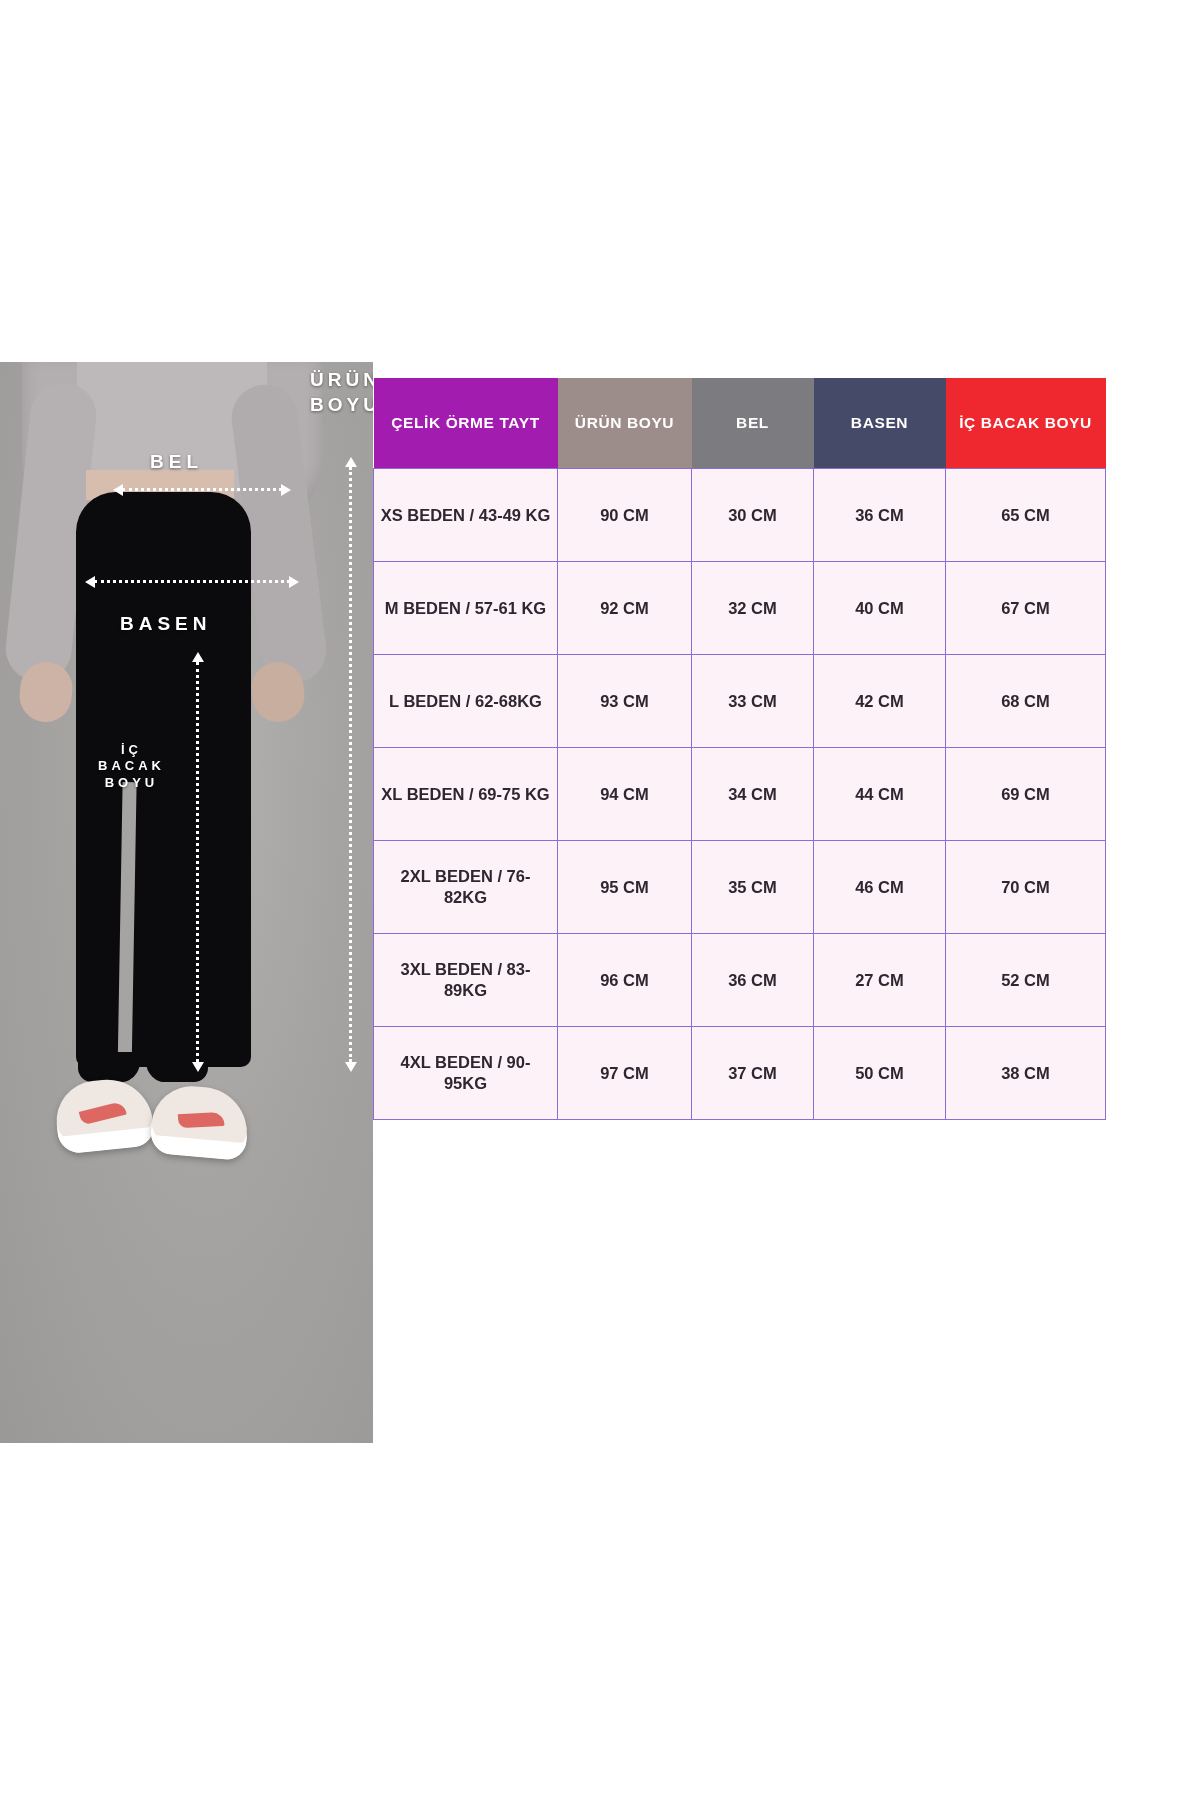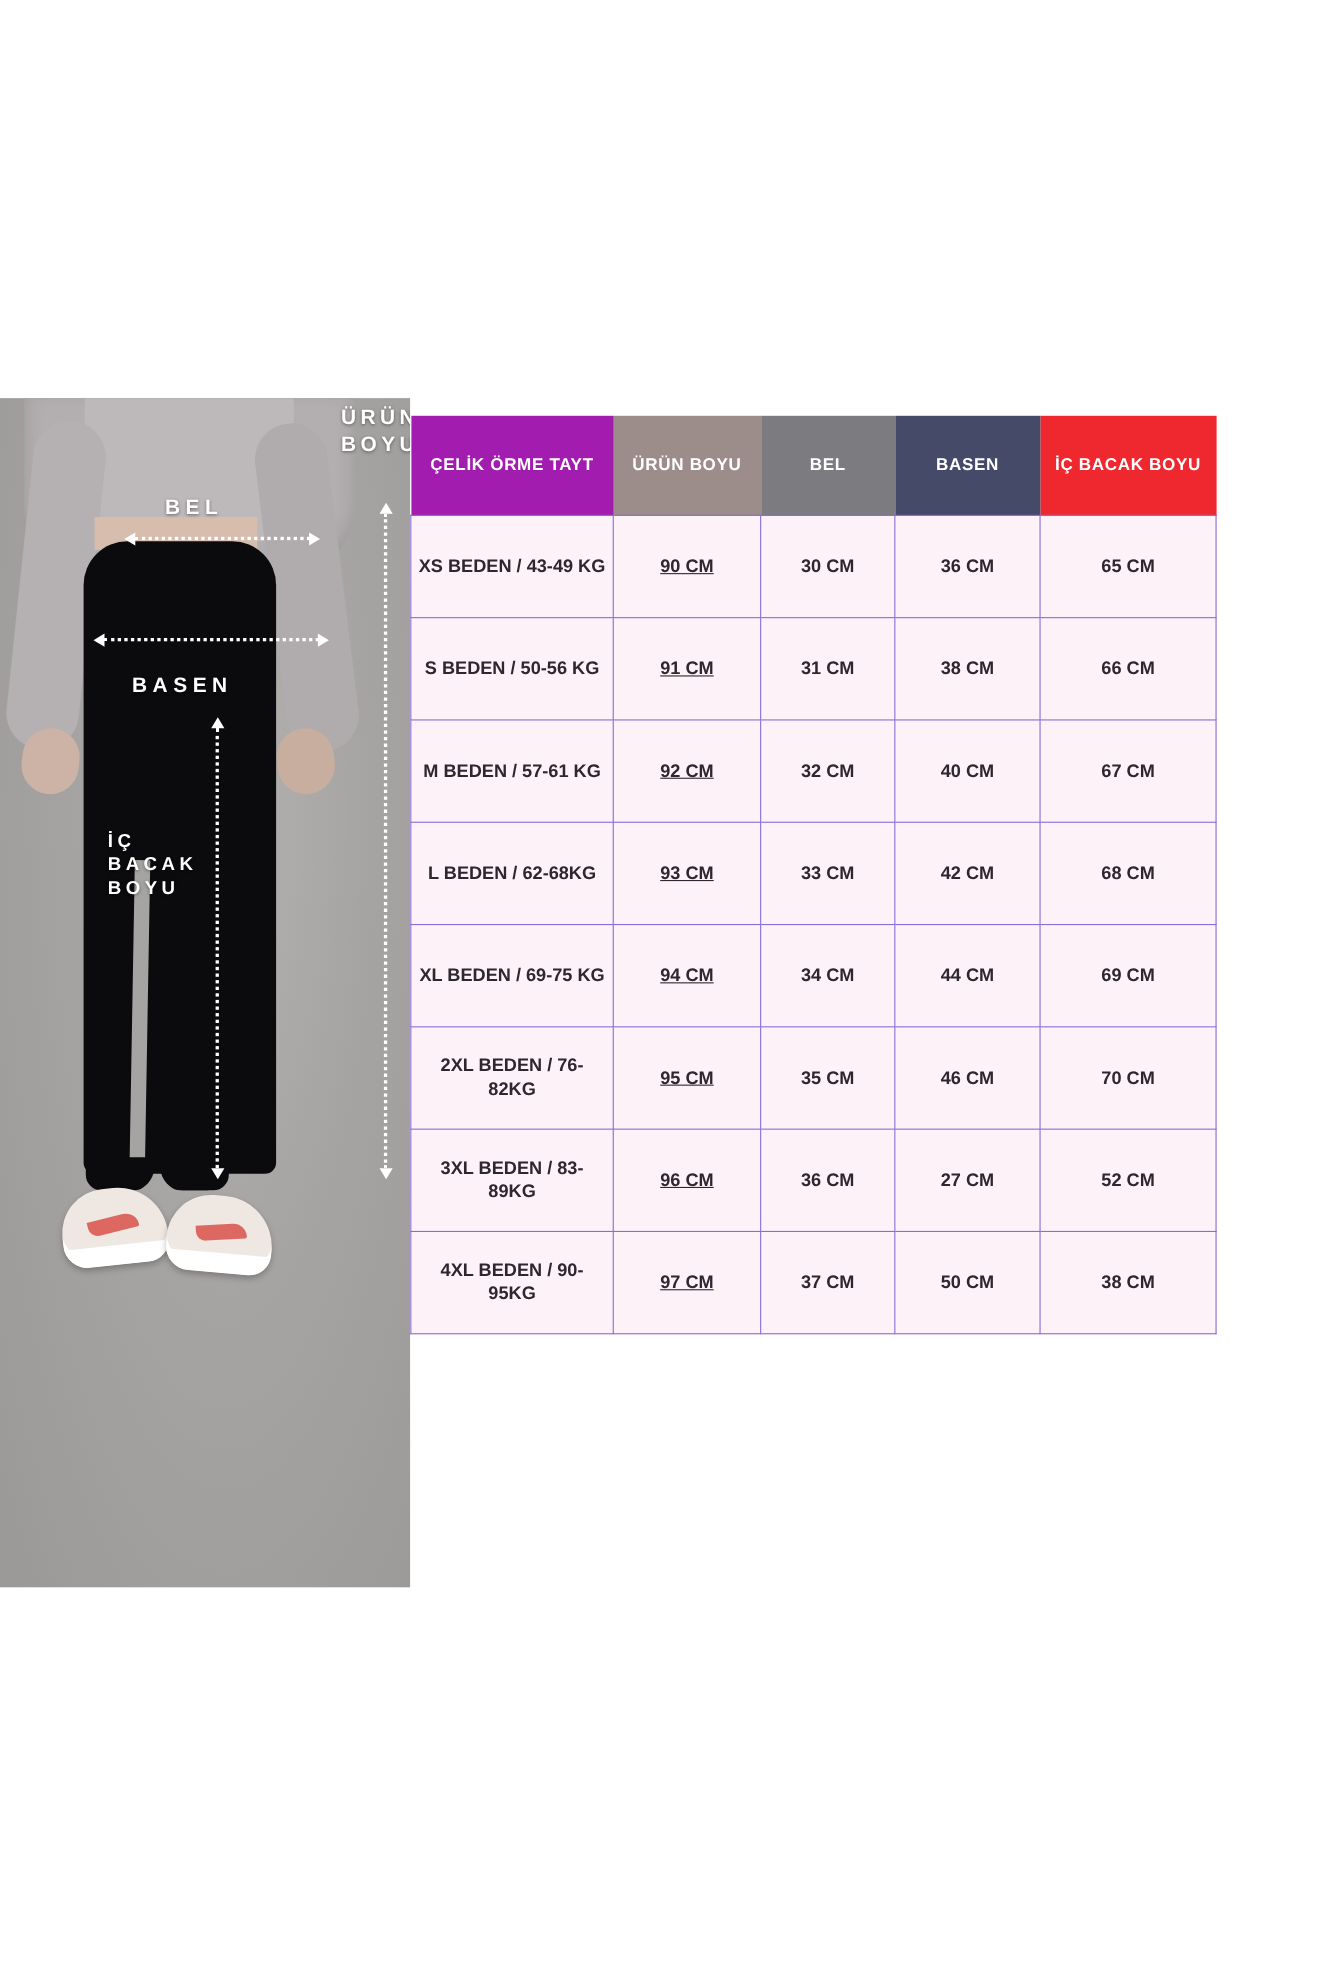--- a/index.html
+++ b/index.html
@@ -190,21 +190,21 @@
     color: #ffffff;
     font-weight: bold;
     letter-spacing: 5px;
     font-size: 19px;
     text-shadow: 0 1px 3px rgba(0,0,0,.45);
     white-space: pre-line;
     line-height: 1.25;
   }
   #label-bel    { left: 150px; top: 88px; }
   #label-basen  { left: 120px; top: 250px; }
-  #label-ic-bacak { left: 98px; top: 392px; font-size: 17px; letter-spacing: 4px; text-align: left; }
+  #label-ic-bacak { left: 98px; top: 380px; font-size: 13px; letter-spacing: 4px; text-align: center; }
   #label-urun-boyu {
     position: absolute;
     left: 310px; top: 6px;
     color: #ffffff;
     font-weight: bold;
     letter-spacing: 4px;
     font-size: 19px;
     line-height: 1.3;
     text-shadow: 0 1px 3px rgba(0,0,0,.45);
     white-space: pre-line;
@@ -296,21 +296,21 @@
   table#size-table tbody td {
     height: 84px;
     font-size: 16.5px;
     font-weight: bold;
     color: #2e2630;
     background: #fdf2f8;
     padding: 4px 6px;
     line-height: 1.25;
   }
   td.c-size  { background: #ffffff; color: #231c26; font-size: 16px; margin-left: 16px; }
-  td.c-urun  { color: #2a2230; text-decoration: underline; }
+  td.c-urun  { color: #2a2230; }
   td.c-bel   { color: #555158; }
   td.c-basen { color: #262f50; }
   td.c-ic    { color: #ee1f28; }
 </style>
 </head>
 <body>
 
 <div id="size-chart-card">
 
   <div id="illustration">
@@ -371,27 +371,20 @@
       </thead>
       <tbody>
         <tr>
           <td class="c-size">XS BEDEN / 43-49 KG</td>
           <td class="c-urun">90 CM</td>
           <td class="c-bel">30 CM</td>
           <td class="c-basen">36 CM</td>
           <td class="c-ic">65 CM</td>
         </tr>
         <tr>
-          <td class="c-size">S BEDEN / 50-56 KG</td>
-          <td class="c-urun">91 CM</td>
-          <td class="c-bel">31 CM</td>
-          <td class="c-basen">38 CM</td>
-          <td class="c-ic">66 CM</td>
-        </tr>
-        <tr>
           <td class="c-size">M BEDEN / 57-61 KG</td>
           <td class="c-urun">92 CM</td>
           <td class="c-bel">32 CM</td>
           <td class="c-basen">40 CM</td>
           <td class="c-ic">67 CM</td>
         </tr>
         <tr>
           <td class="c-size">L BEDEN / 62-68KG</td>
           <td class="c-urun">93 CM</td>
           <td class="c-bel">33 CM</td>

